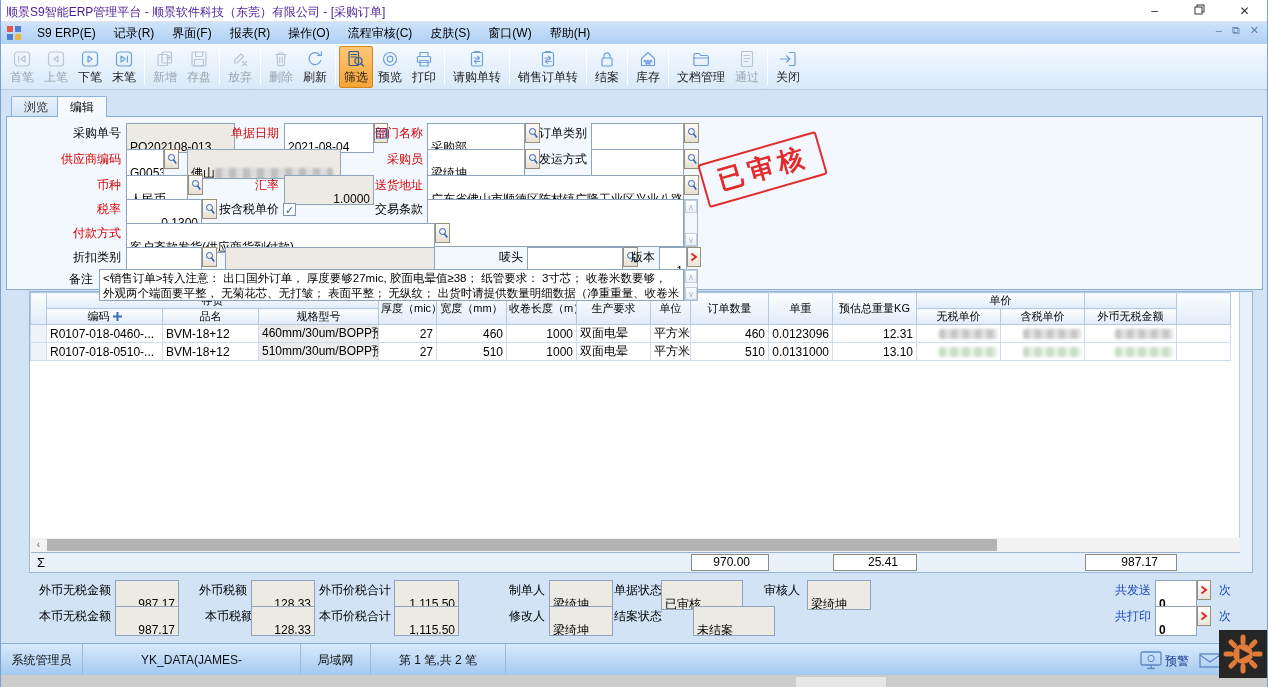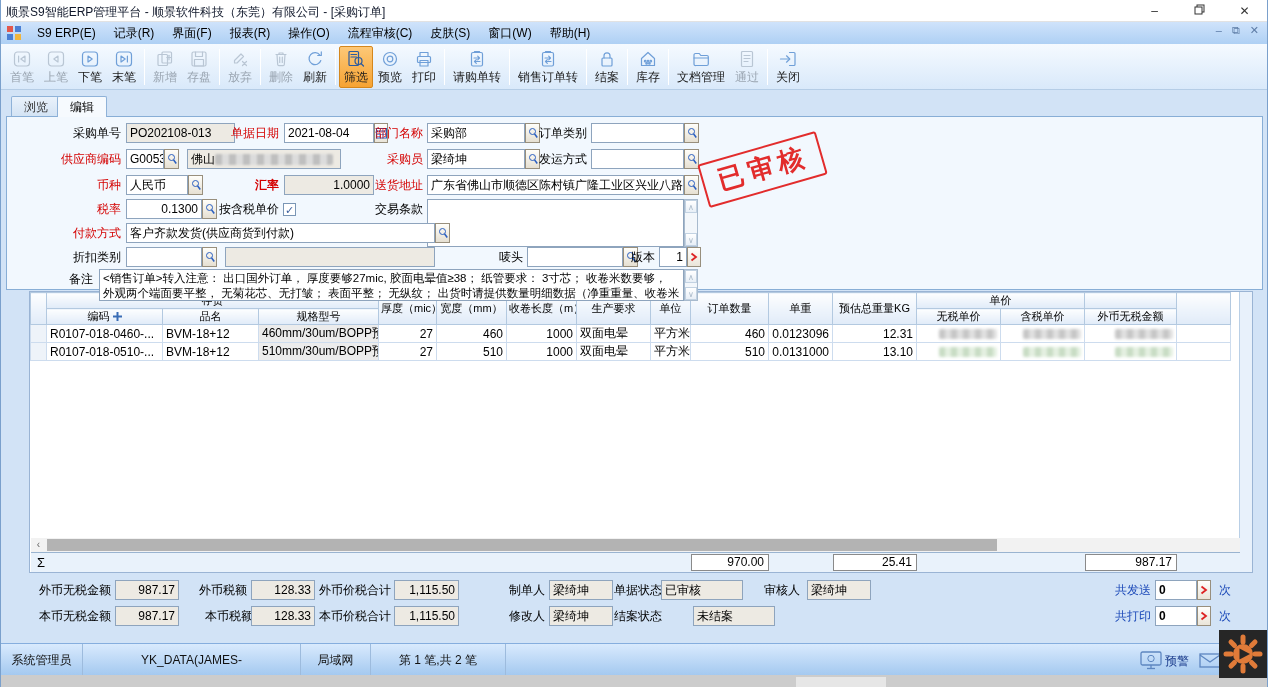--- a/index.html
+++ b/index.html
@@ -3,21 +3,21 @@
 <meta charset="utf-8">
 <style>
   * { margin:0; padding:0; box-sizing:border-box; }
   html,body { width:1268px; height:687px; overflow:hidden; }
   body { font-family:"Liberation Sans","DejaVu Sans",sans-serif; font-size:12px; color:#000; background:#c9c9c9; }
   .win { position:absolute; inset:0; border-left:1px solid #7aa0cc; border-right:1px solid #7aa0cc; }
   .abs { position:absolute; }
 
   
   .titlebar { position:absolute; left:0; top:0; width:100%; height:22px; background:#ffffff; border-bottom:1px solid #e2e2e2; }
-  .titlebar .ttl { position:absolute; left:5px; top:4px; font-size:12px; color:#0f172a; white-space:nowrap; }
+  .titlebar .ttl { position:absolute; left:5px; top:4px; font-size:12px; color:#4c1d95; white-space:nowrap; }
   .wctl { position:absolute; top:0; height:22px; width:45px; text-align:center; line-height:22px; color:#333; cursor:default; }
 
   
   .menubar { position:absolute; left:0; top:22px; width:100%; height:22px; background:linear-gradient(#cfe3fb,#aed0f4); display:flex; align-items:center; }
   .appicon { width:16px; height:16px; margin:0 6px 0 5px; }
   .mitem { padding:0 9px; height:22px; line-height:22px; color:#000; }
   .mdictl { position:absolute; right:8px; top:24px; color:#5d7ca6; font-size:11px; letter-spacing:0; display:flex; gap:10px; }
 
   
   .toolbar { position:absolute; left:0; top:44px; width:100%; height:46px; background:linear-gradient(#f5faff,#d9e9fa); border-bottom:1px solid #b5cde6; display:flex; align-items:center; padding-left:4px; }
@@ -33,21 +33,21 @@
 
   
   .workarea { position:absolute; left:0; top:90px; width:100%; height:553px; background:#d2e3f6; }
   .tab { position:absolute; top:6px; height:20px; padding:0 12px; line-height:20px; border:1px solid #8fb2d8; border-bottom:none; border-radius:2px 2px 0 0; background:linear-gradient(#eaf2fb,#d3e3f4); color:#333; }
   .tab.active { background:#f6fafe; height:21px; color:#000; z-index:3; }
   .formpanel { position:absolute; left:5px; top:26px; width:1257px; height:174px; background:#f2f8fe; border:1px solid #88aed6; z-index:2; }
 
   .lbl { position:absolute; height:20px; line-height:20px; text-align:right; color:#000; white-space:nowrap; }
   .lbl.red { color:#d40000; }
   .lbl.blue { color:#1b49b8; }
-  .fld { position:absolute; height:20px; border:1px solid #8ea4bd; background:#fff; line-height:18px; padding:0 3px; white-space:nowrap; overflow:hidden; }
+  .fld { position:absolute; height:20px; border:1px solid #8ea4bd; background:#fff; line-height:18px; padding:14px 3px; white-space:nowrap; overflow:hidden; }
   .fld.ro { background:#edeae3; }
   .fld.num { text-align:right; }
   .lkbtn { position:absolute; width:15px; height:20px; border:1px solid #988f7d; background:linear-gradient(#fffef9,#e6e0d2); display:flex; align-items:center; justify-content:center; }
   .smallbtn { position:absolute; width:14px; height:20px; border:1px solid #988f7d; background:linear-gradient(#fffefb,#eae5d9); display:flex; align-items:center; justify-content:center; }
   .scrollcol { position:absolute; width:14px; border:1px solid #a8bacd; background:#f3f7fb; }
   .scrarr { position:absolute; left:0; width:12px; height:13px; color:#a9b9c9; font-size:8px; text-align:center; line-height:13px; background:linear-gradient(#ffffff,#e8eff7); border:1px solid #c2d2e2; }
   .chk { position:absolute; width:13px; height:13px; border:1px solid #7a96b5; background:#fff; color:#3a5f9e; font-size:11px; font-weight:bold; line-height:12px; text-align:center; }
   .blurspan { display:inline-block; height:11px; border-radius:2px; vertical-align:middle;
               background:repeating-linear-gradient(90deg,#bfbfbf 0 7px,#dcdcdc 7px 14px); filter:blur(1.3px); }
 
@@ -63,21 +63,21 @@
   table.grid td.num { text-align:right; }
   table.grid td.spec { background:#ececec; }
   .blurblock { width:58px; height:10px; margin-left:auto; border-radius:2px;
                background:repeating-linear-gradient(90deg,#c6c6c6 0 6px,#e0e0e0 6px 12px); filter:blur(1.4px); }
   .blurblock.green { background:repeating-linear-gradient(90deg,#c8dcc4 0 6px,#e4f0e1 6px 12px); }
   .vscroll { position:absolute; right:0; top:0; width:13px; height:280px; background:#e8f1fb; border-left:1px solid #b9cfe6; }
   .hscroll { position:absolute; left:1px; top:246px; width:1209px; height:14px; background:#f2f2f2; }
   .hthumb { position:absolute; left:16px; top:1px; width:950px; height:12px; background:#b3b3b3; }
   .harr { position:absolute; left:0; top:0; width:15px; height:14px; background:#f2f2f2; color:#666; text-align:center; line-height:13px; font-size:10px; }
   .sumrow { position:absolute; left:1px; top:260px; width:1209px; height:20px; background:#e9f2fb; border-top:1px solid #9ab4d0; }
-  .sumbox { position:absolute; top:1px; height:17px; border:1px solid #8a8a8a; background:#fff; text-align:right; line-height:15px; padding:0 4px; font-size:12px; }
+  .sumbox { position:absolute; top:1px; height:17px; border:1px solid #8a8a8a; background:#fff; text-align:right; line-height:15px; padding:0 18px; font-size:12px; }
 
   
   .statusbar { position:absolute; left:0; top:643px; width:100%; height:32px; background:linear-gradient(#d9eafd,#a4c9f0); border-top:1px solid #86aede; }
   .sseg { position:absolute; top:0; height:32px; line-height:32px; text-align:center; border-right:1px solid #9dbbdd; color:#111; }
   .deskstrip { position:absolute; left:0; top:675px; width:100%; height:12px; background:#cccccc; }
   .logo { position:absolute; left:1218px; top:630px; width:48px; height:48px; background:#262626; display:flex; align-items:center; justify-content:center; z-index:9; }
 </style>
 </head>
 <body>
 
@@ -391,21 +391,21 @@
         </span>
 
       <span class="lbl red" style="left:18px;top:58px;width:96px;">币种</span>
       <span class="fld" style="left:119px;top:58px;width:62px;">人民币</span>
       <span class="lkbtn" style="left:181px;top:58px;">
           <svg width="10" height="13">
             <circle cx="4.5" cy="4.5" r="3" fill="none" stroke="#2b5fc0"></circle>
             <line x1="6.6" y1="6.9" x2="9.2" y2="10.5" stroke="#2b5fc0" stroke-width="1.6"></line>
           </svg>
         </span>
-      <span class="lbl red" style="left:210px;top:58px;width:62px;font-weight:bold;">汇率</span>
+      <span class="lbl red" style="left:210px;top:58px;width:62px;">汇率</span>
       <span class="fld ro num" style="left:277px;top:58px;width:90px;">1.0000</span>
       <span class="lbl red" style="left:330px;top:58px;width:86px;">送货地址</span>
       <span class="fld" style="left:420px;top:58px;width:257px;">广东省佛山市顺德区陈村镇广隆工业区兴业八路9号之一</span>
       <span class="lkbtn" style="left:677px;top:58px;">
           <svg width="10" height="13">
             <circle cx="4.5" cy="4.5" r="3" fill="none" stroke="#2b5fc0"></circle>
             <line x1="6.6" y1="6.9" x2="9.2" y2="10.5" stroke="#2b5fc0" stroke-width="1.6"></line>
           </svg>
         </span>
 

